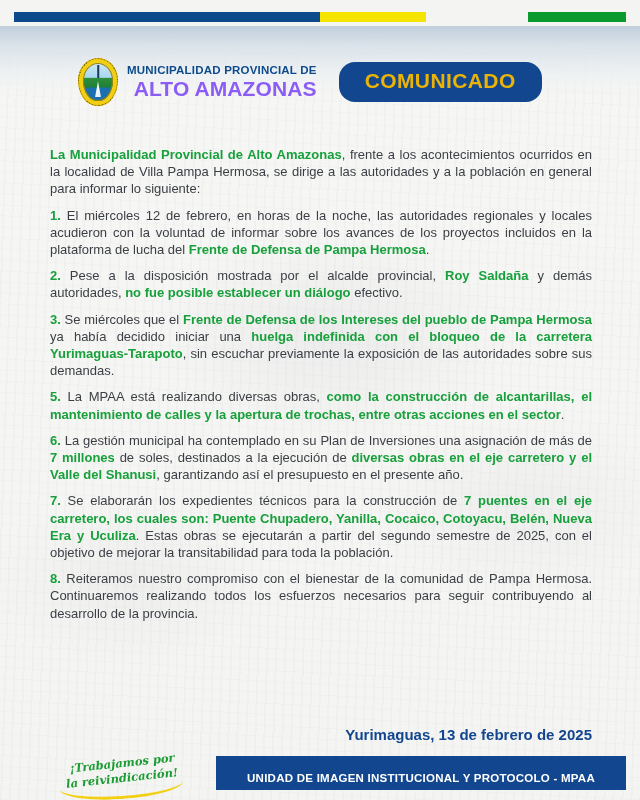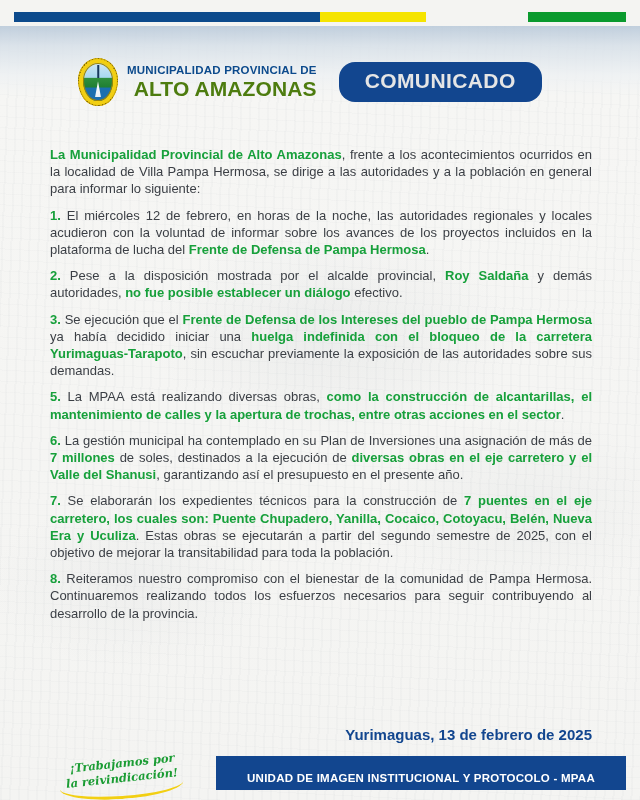--- a/index.html
+++ b/index.html
@@ -85,28 +85,28 @@
     background:linear-gradient(#ffffff,#e6f0f7);
     clip-path:polygon(50% 0,100% 100%,0 100%);
   }
 
   #brand-text{margin-left:9px;line-height:1;text-align:right;}
   #brand-line1{
     color:#0c4a8c;font-weight:bold;font-size:11.5px;letter-spacing:.2px;
     white-space:nowrap;
   }
   #brand-line2{
-    color:#4d7c0f;font-weight:bold;font-size:21px;letter-spacing:.1px;
+    color:#8b5cf6;font-weight:bold;font-size:21px;letter-spacing:.1px;
     margin-top:2px;white-space:nowrap;
   }
 
   #badge{
     margin-left:22px;
     background:#12468f;
-    color:#e5e5e5;
+    color:#eab308;
     font-weight:bold;font-size:21px;letter-spacing:.4px;
     padding:7px 26px 9px;
     border-radius:16px;
     white-space:nowrap;
   }
 
   
   #body-copy{
     position:absolute;left:50px;top:146px;width:542px;z-index:5;
     color:#3b3f45;
@@ -185,21 +185,21 @@
     <div id="badge">COMUNICADO</div>
   </div>
 
   <div id="body-copy">
     <p>
       <span class="hl">La Municipalidad Provincial de Alto Amazonas</span><span>, frente a los acontecimientos ocurridos en la localidad de Villa Pampa Hermosa, se dirige a las autoridades y a la población en general para informar lo siguiente:</span>
     </p>
     <div id="items-host">
         <p><span class="num">1.</span><span> El miércoles 12 de febrero, en horas de la noche, las autoridades regionales y locales acudieron con la voluntad de informar sobre los avances de los proyectos incluidos en la plataforma de lucha del </span><span class="hl">Frente de Defensa de Pampa Hermosa</span><span>.</span></p>
         <p><span class="num">2.</span><span> Pese a la disposición mostrada por el alcalde provincial, </span><span class="hl">Roy Saldaña</span><span> y demás autoridades, </span><span class="hl">no fue posible establecer un diálogo</span><span> efectivo.</span></p>
-        <p><span class="num">3.</span><span> Se ejecución que el </span><span class="hl">Frente de Defensa de los Intereses del pueblo de Pampa Hermosa</span><span> ya había decidido iniciar una </span><span class="hl">huelga indefinida con el bloqueo de la carretera Yurimaguas-Tarapoto</span><span>, sin escuchar previamente la exposición de las autoridades sobre sus demandas.</span></p>
+        <p><span class="num">3.</span><span> Se miércoles que el </span><span class="hl">Frente de Defensa de los Intereses del pueblo de Pampa Hermosa</span><span> ya había decidido iniciar una </span><span class="hl">huelga indefinida con el bloqueo de la carretera Yurimaguas-Tarapoto</span><span>, sin escuchar previamente la exposición de las autoridades sobre sus demandas.</span></p>
         <p><span class="num">5.</span><span> La MPAA está realizando diversas obras, </span><span class="hl">como la construcción de alcantarillas, el mantenimiento de calles y la apertura de trochas, entre otras acciones en el sector</span><span>.</span></p>
         <p><span class="num">6.</span><span> La gestión municipal ha contemplado en su Plan de Inversiones una asignación de más de </span><span class="hl">7 millones</span><span> de soles, destinados a la ejecución de </span><span class="hl">diversas obras en el eje carretero y el Valle del Shanusi</span><span>, garantizando así el presupuesto en el presente año.</span></p>
         <p><span class="num">7.</span><span> Se elaborarán los expedientes técnicos para la construcción de </span><span class="hl">7 puentes en el eje carretero, los cuales son: Puente Chupadero, Yanilla, Cocaico, Cotoyacu, Belén, Nueva Era y Uculiza</span><span>. Estas obras se ejecutarán a partir del segundo semestre de 2025, con el objetivo de mejorar la transitabilidad para toda la población.</span></p>
         <p><span class="num">8.</span><span> Reiteramos nuestro compromiso con el bienestar de la comunidad de Pampa Hermosa. Continuaremos realizando todos los esfuerzos necesarios para seguir contribuyendo al desarrollo de la provincia.</span></p>
       </div>
   </div>
 
   <div id="dateline">Yurimaguas, 13 de febrero de 2025</div>
 
   <div id="footer">

